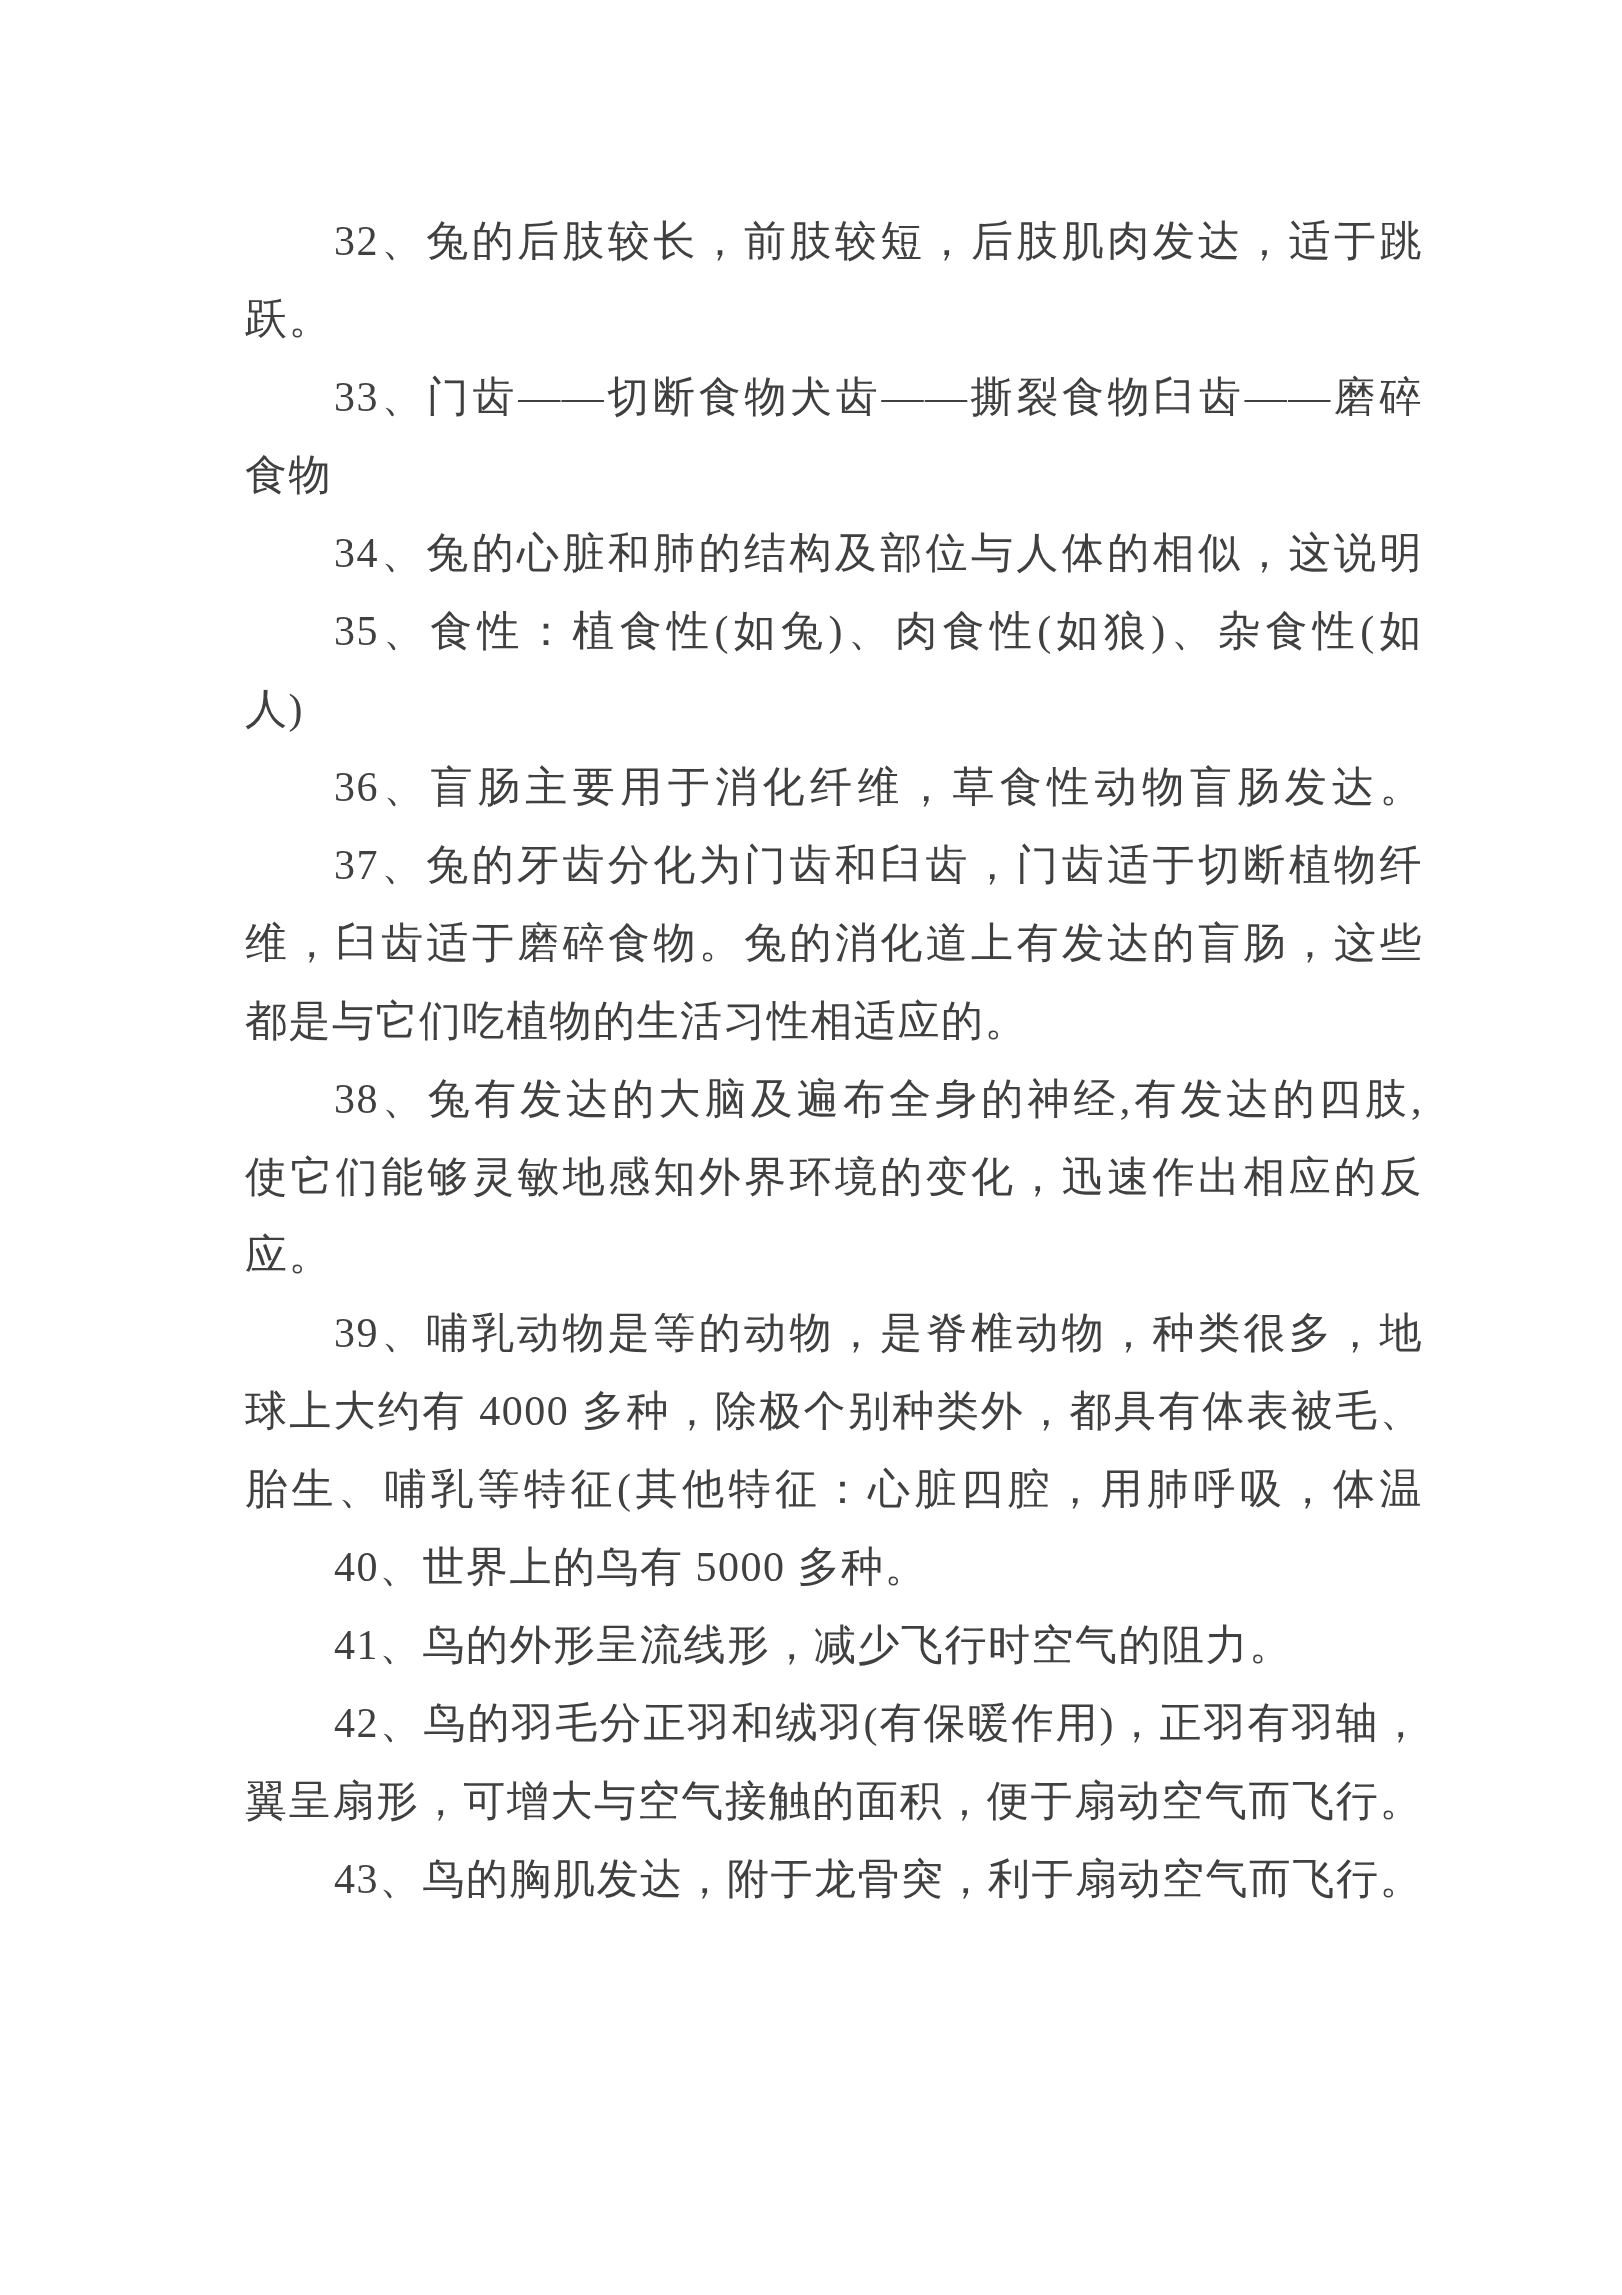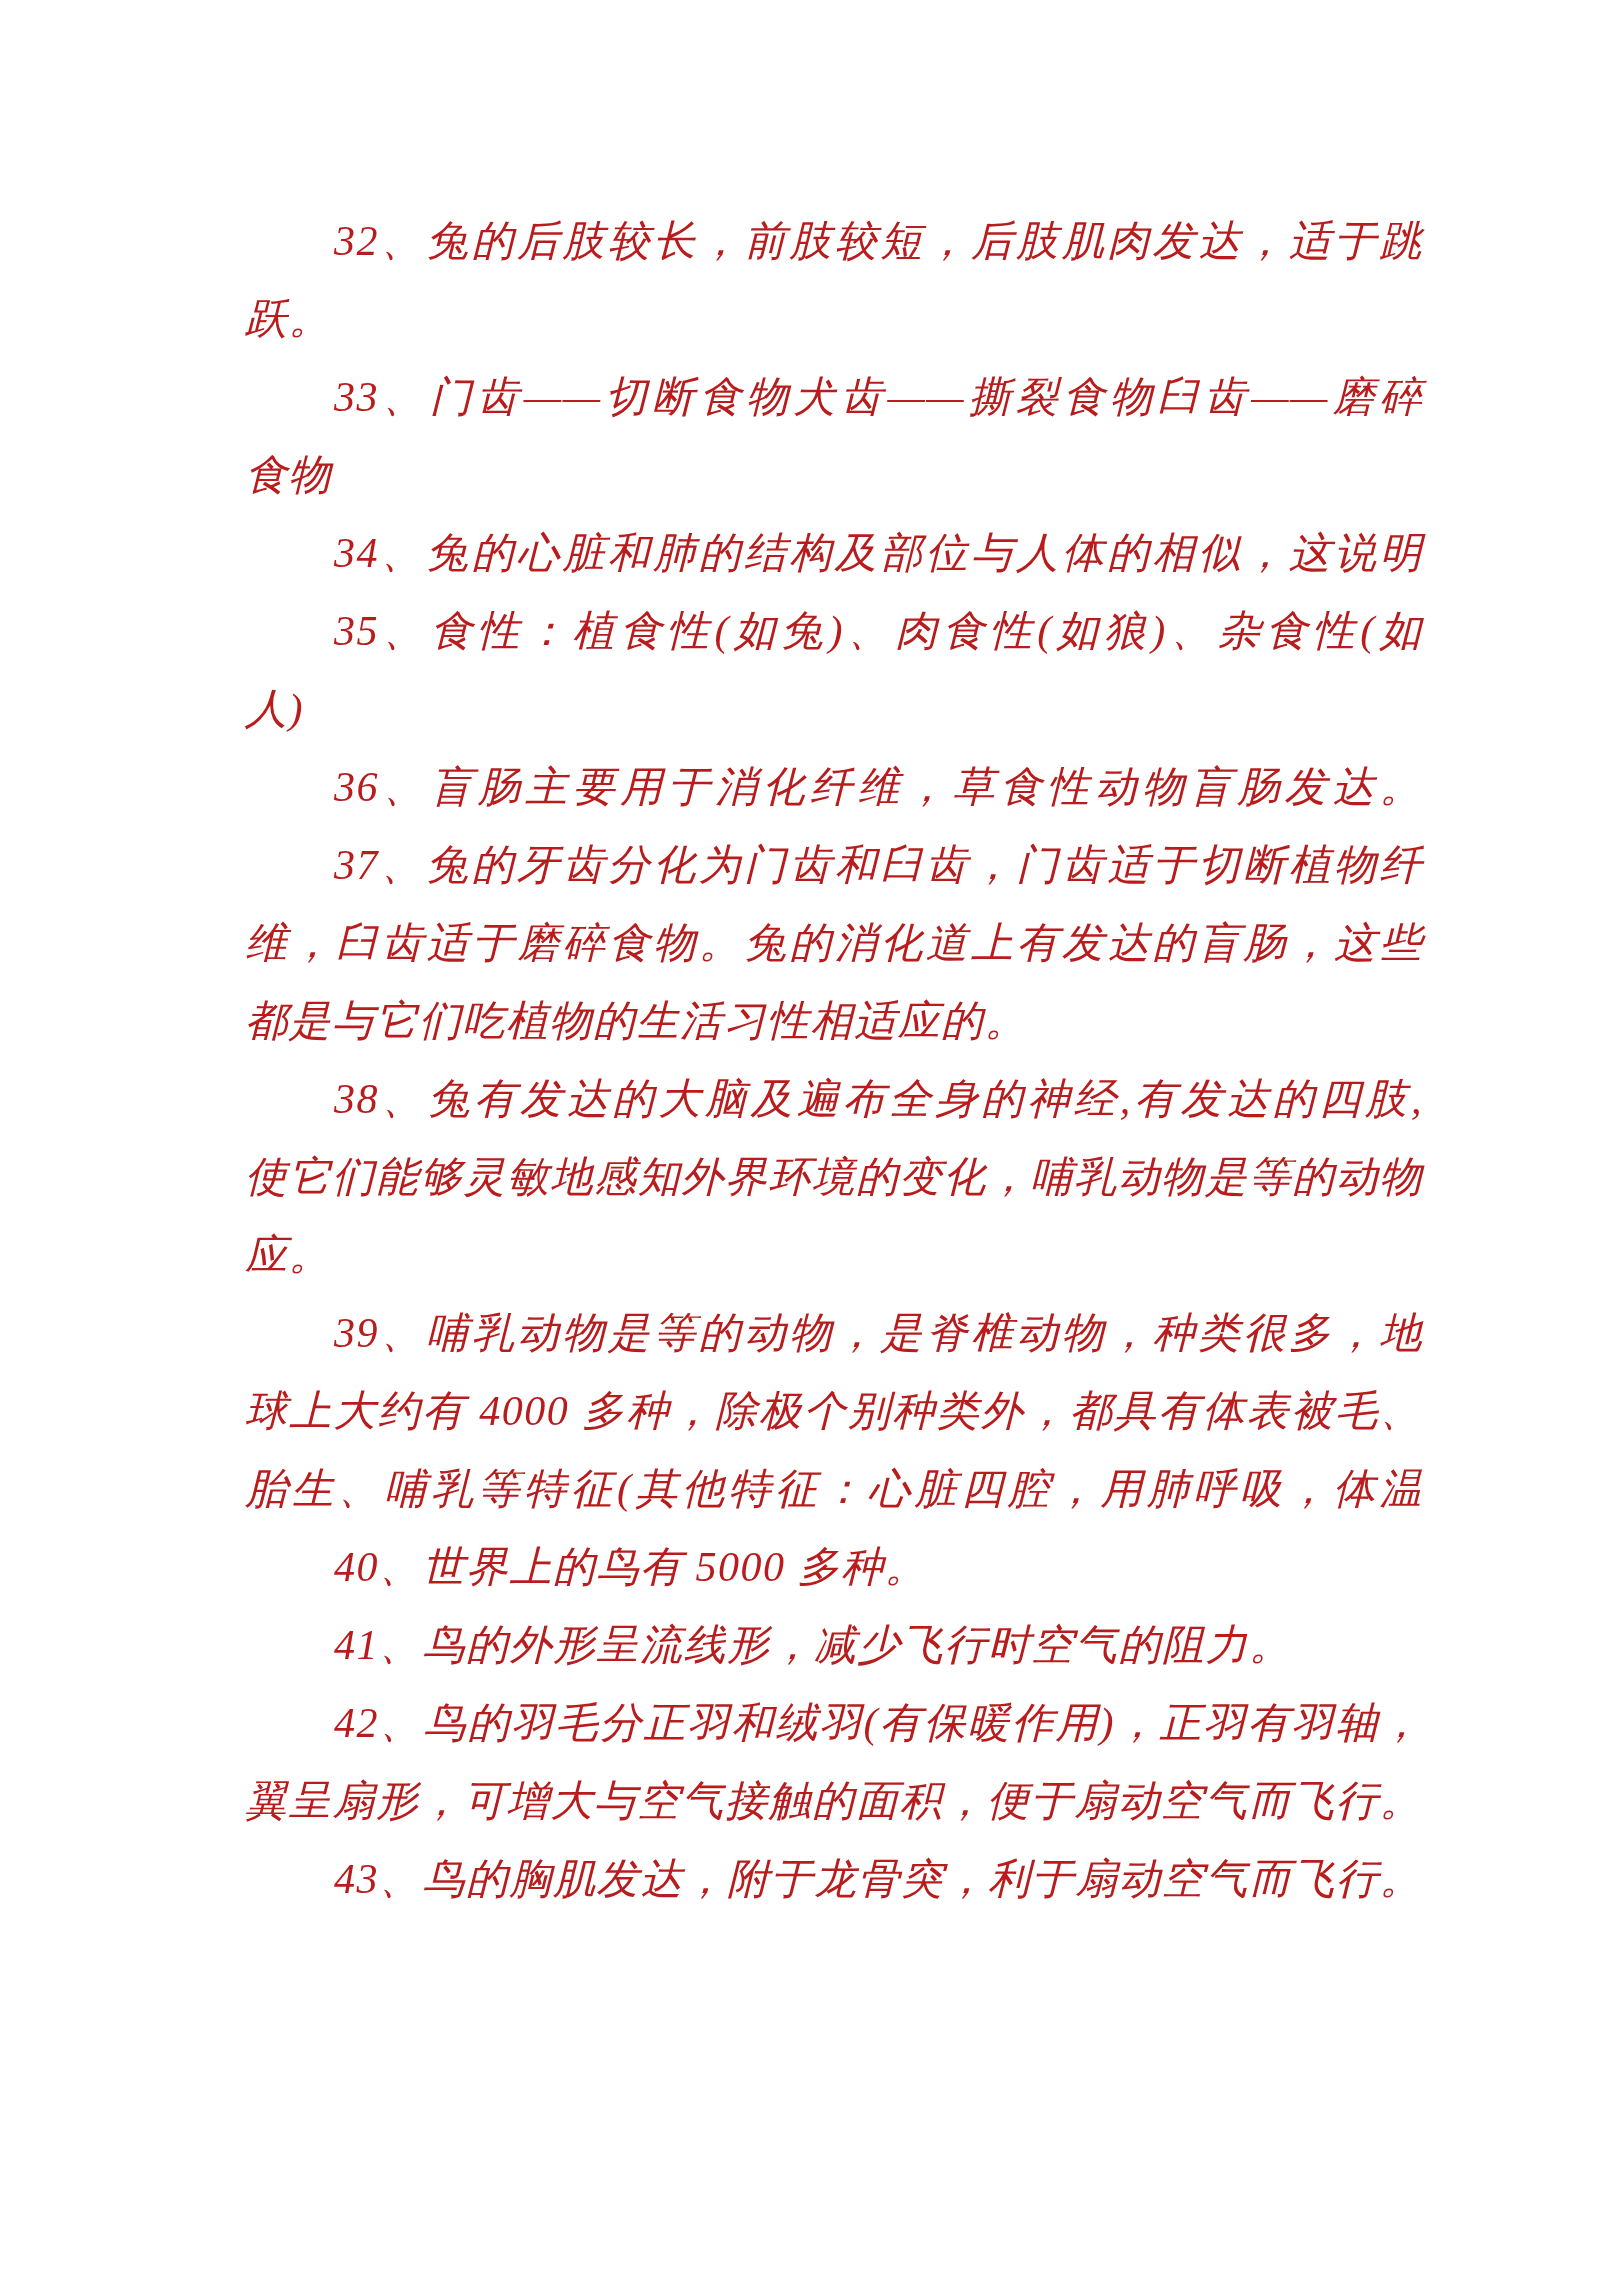--- a/index.html
+++ b/index.html
@@ -32,34 +32,34 @@
     text-align-last: justify;
   }
   .line.indent {
     text-indent: 89px;
   }
 </style>
 </head>
 <body>
 
 <div class="page" style="background: rgb(255, 255, 255);">
-  <div class="text-block" id="text-block" style="color: #b91c1c; font-style: italic;">
+  <div class="text-block" id="text-block" style="color: #404040;">
       <div class="line justify indent">32、兔的后肢较长，前肢较短，后肢肌肉发达，适于跳</div>
       <div class="line">跃。</div>
       <div class="line justify indent">33、门齿——切断食物犬齿——撕裂食物臼齿——磨碎</div>
       <div class="line">食物</div>
       <div class="line justify indent">34、兔的心脏和肺的结构及部位与人体的相似，这说明</div>
       <div class="line justify indent">35、食性：植食性(如兔)、肉食性(如狼)、杂食性(如</div>
       <div class="line">人)</div>
       <div class="line justify indent">36、盲肠主要用于消化纤维，草食性动物盲肠发达。</div>
       <div class="line justify indent">37、兔的牙齿分化为门齿和臼齿，门齿适于切断植物纤</div>
       <div class="line justify">维，臼齿适于磨碎食物。兔的消化道上有发达的盲肠，这些</div>
       <div class="line">都是与它们吃植物的生活习性相适应的。</div>
       <div class="line justify indent">38、兔有发达的大脑及遍布全身的神经,有发达的四肢,</div>
-      <div class="line justify">使它们能够灵敏地感知外界环境的变化，哺乳动物是等的动物</div>
+      <div class="line justify">使它们能够灵敏地感知外界环境的变化，迅速作出相应的反</div>
       <div class="line">应。</div>
       <div class="line justify indent">39、哺乳动物是等的动物，是脊椎动物，种类很多，地</div>
       <div class="line justify">球上大约有 4000 多种，除极个别种类外，都具有体表被毛、</div>
       <div class="line justify">胎生、哺乳等特征(其他特征：心脏四腔，用肺呼吸，体温</div>
       <div class="line indent">40、世界上的鸟有 5000 多种。</div>
       <div class="line indent">41、鸟的外形呈流线形，减少飞行时空气的阻力。</div>
       <div class="line justify indent">42、鸟的羽毛分正羽和绒羽(有保暖作用)，正羽有羽轴，</div>
       <div class="line justify">翼呈扇形，可增大与空气接触的面积，便于扇动空气而飞行。</div>
       <div class="line justify indent">43、鸟的胸肌发达，附于龙骨突，利于扇动空气而飞行。</div>
     </div>

